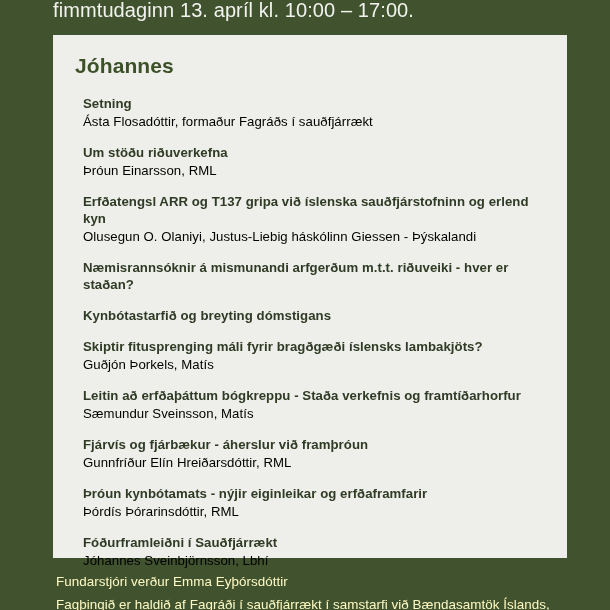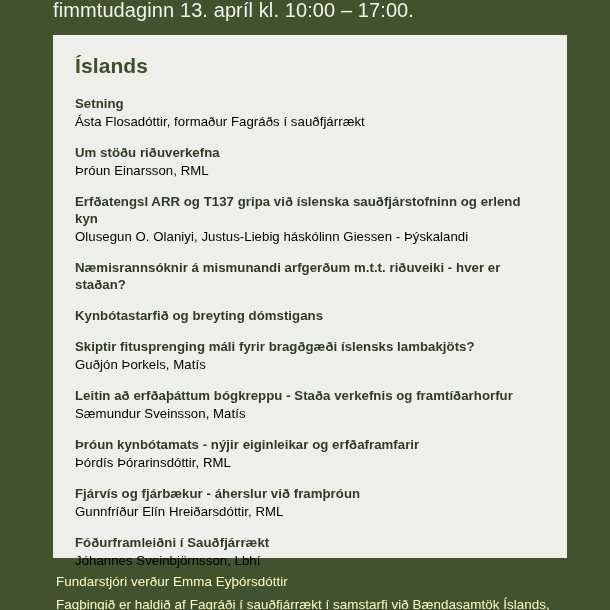--- a/index.html
+++ b/index.html
@@ -57,21 +57,21 @@
     letter-spacing: 0.1px;
   }
 
   .agenda-list {
     margin: 0;
     padding: 0;
     list-style: none;
   }
 
   .agenda-item {
-    margin: 0 0 14px 0;
+    margin: 0 0 14px 8px;
   }
   .agenda-item:last-child {
     margin-bottom: 0;
   }
 
   .agenda-title {
     margin: 0;
     color: #2f3b25;
     font-size: 13.2px;
     font-weight: bold;
@@ -104,21 +104,21 @@
 </style>
 </head>
 <body>
 
 <div class="page">
 
   <div class="intro-line">fimmtudaginn 13. apríl kl. 10:00 – 17:00.</div>
 
   <section class="programme-card">
 
-    <h2 class="card-title">Íslands</h2>
+    <h2 class="card-title">Jóhannes</h2>
 
     <ul class="agenda-list">
 
       <li class="agenda-item">
         <p class="agenda-title">Setning</p>
         <p class="agenda-speaker">Ásta Flosadóttir, formaður Fagráðs í sauðfjárrækt</p>
       </li>
 
       <li class="agenda-item">
         <p class="agenda-title">Um stöðu riðuverkefna</p>
@@ -142,27 +142,27 @@
         <p class="agenda-title">Skiptir fitusprenging máli fyrir bragðgæði íslensks lambakjöts?</p>
         <p class="agenda-speaker">Guðjón Þorkels, Matís</p>
       </li>
 
       <li class="agenda-item">
         <p class="agenda-title">Leitin að erfðaþáttum bógkreppu - Staða verkefnis og framtíðarhorfur</p>
         <p class="agenda-speaker">Sæmundur Sveinsson, Matís</p>
       </li>
 
       <li class="agenda-item">
-        <p class="agenda-title">Þróun kynbótamats - nýjir eiginleikar og erfðaframfarir</p>
-        <p class="agenda-speaker">Þórdís Þórarinsdóttir, RML</p>
+        <p class="agenda-title">Fjárvís og fjárbækur - áherslur við framþróun</p>
+        <p class="agenda-speaker">Gunnfríður Elín Hreiðarsdóttir, RML</p>
       </li>
 
       <li class="agenda-item">
-        <p class="agenda-title">Fjárvís og fjárbækur - áherslur við framþróun</p>
-        <p class="agenda-speaker">Gunnfríður Elín Hreiðarsdóttir, RML</p>
+        <p class="agenda-title">Þróun kynbótamats - nýjir eiginleikar og erfðaframfarir</p>
+        <p class="agenda-speaker">Þórdís Þórarinsdóttir, RML</p>
       </li>
 
       <li class="agenda-item">
         <p class="agenda-title">Fóðurframleiðni í Sauðfjárrækt</p>
         <p class="agenda-speaker">Jóhannes Sveinbjörnsson, Lbhí</p>
       </li>
 
     </ul>
   </section>
 

